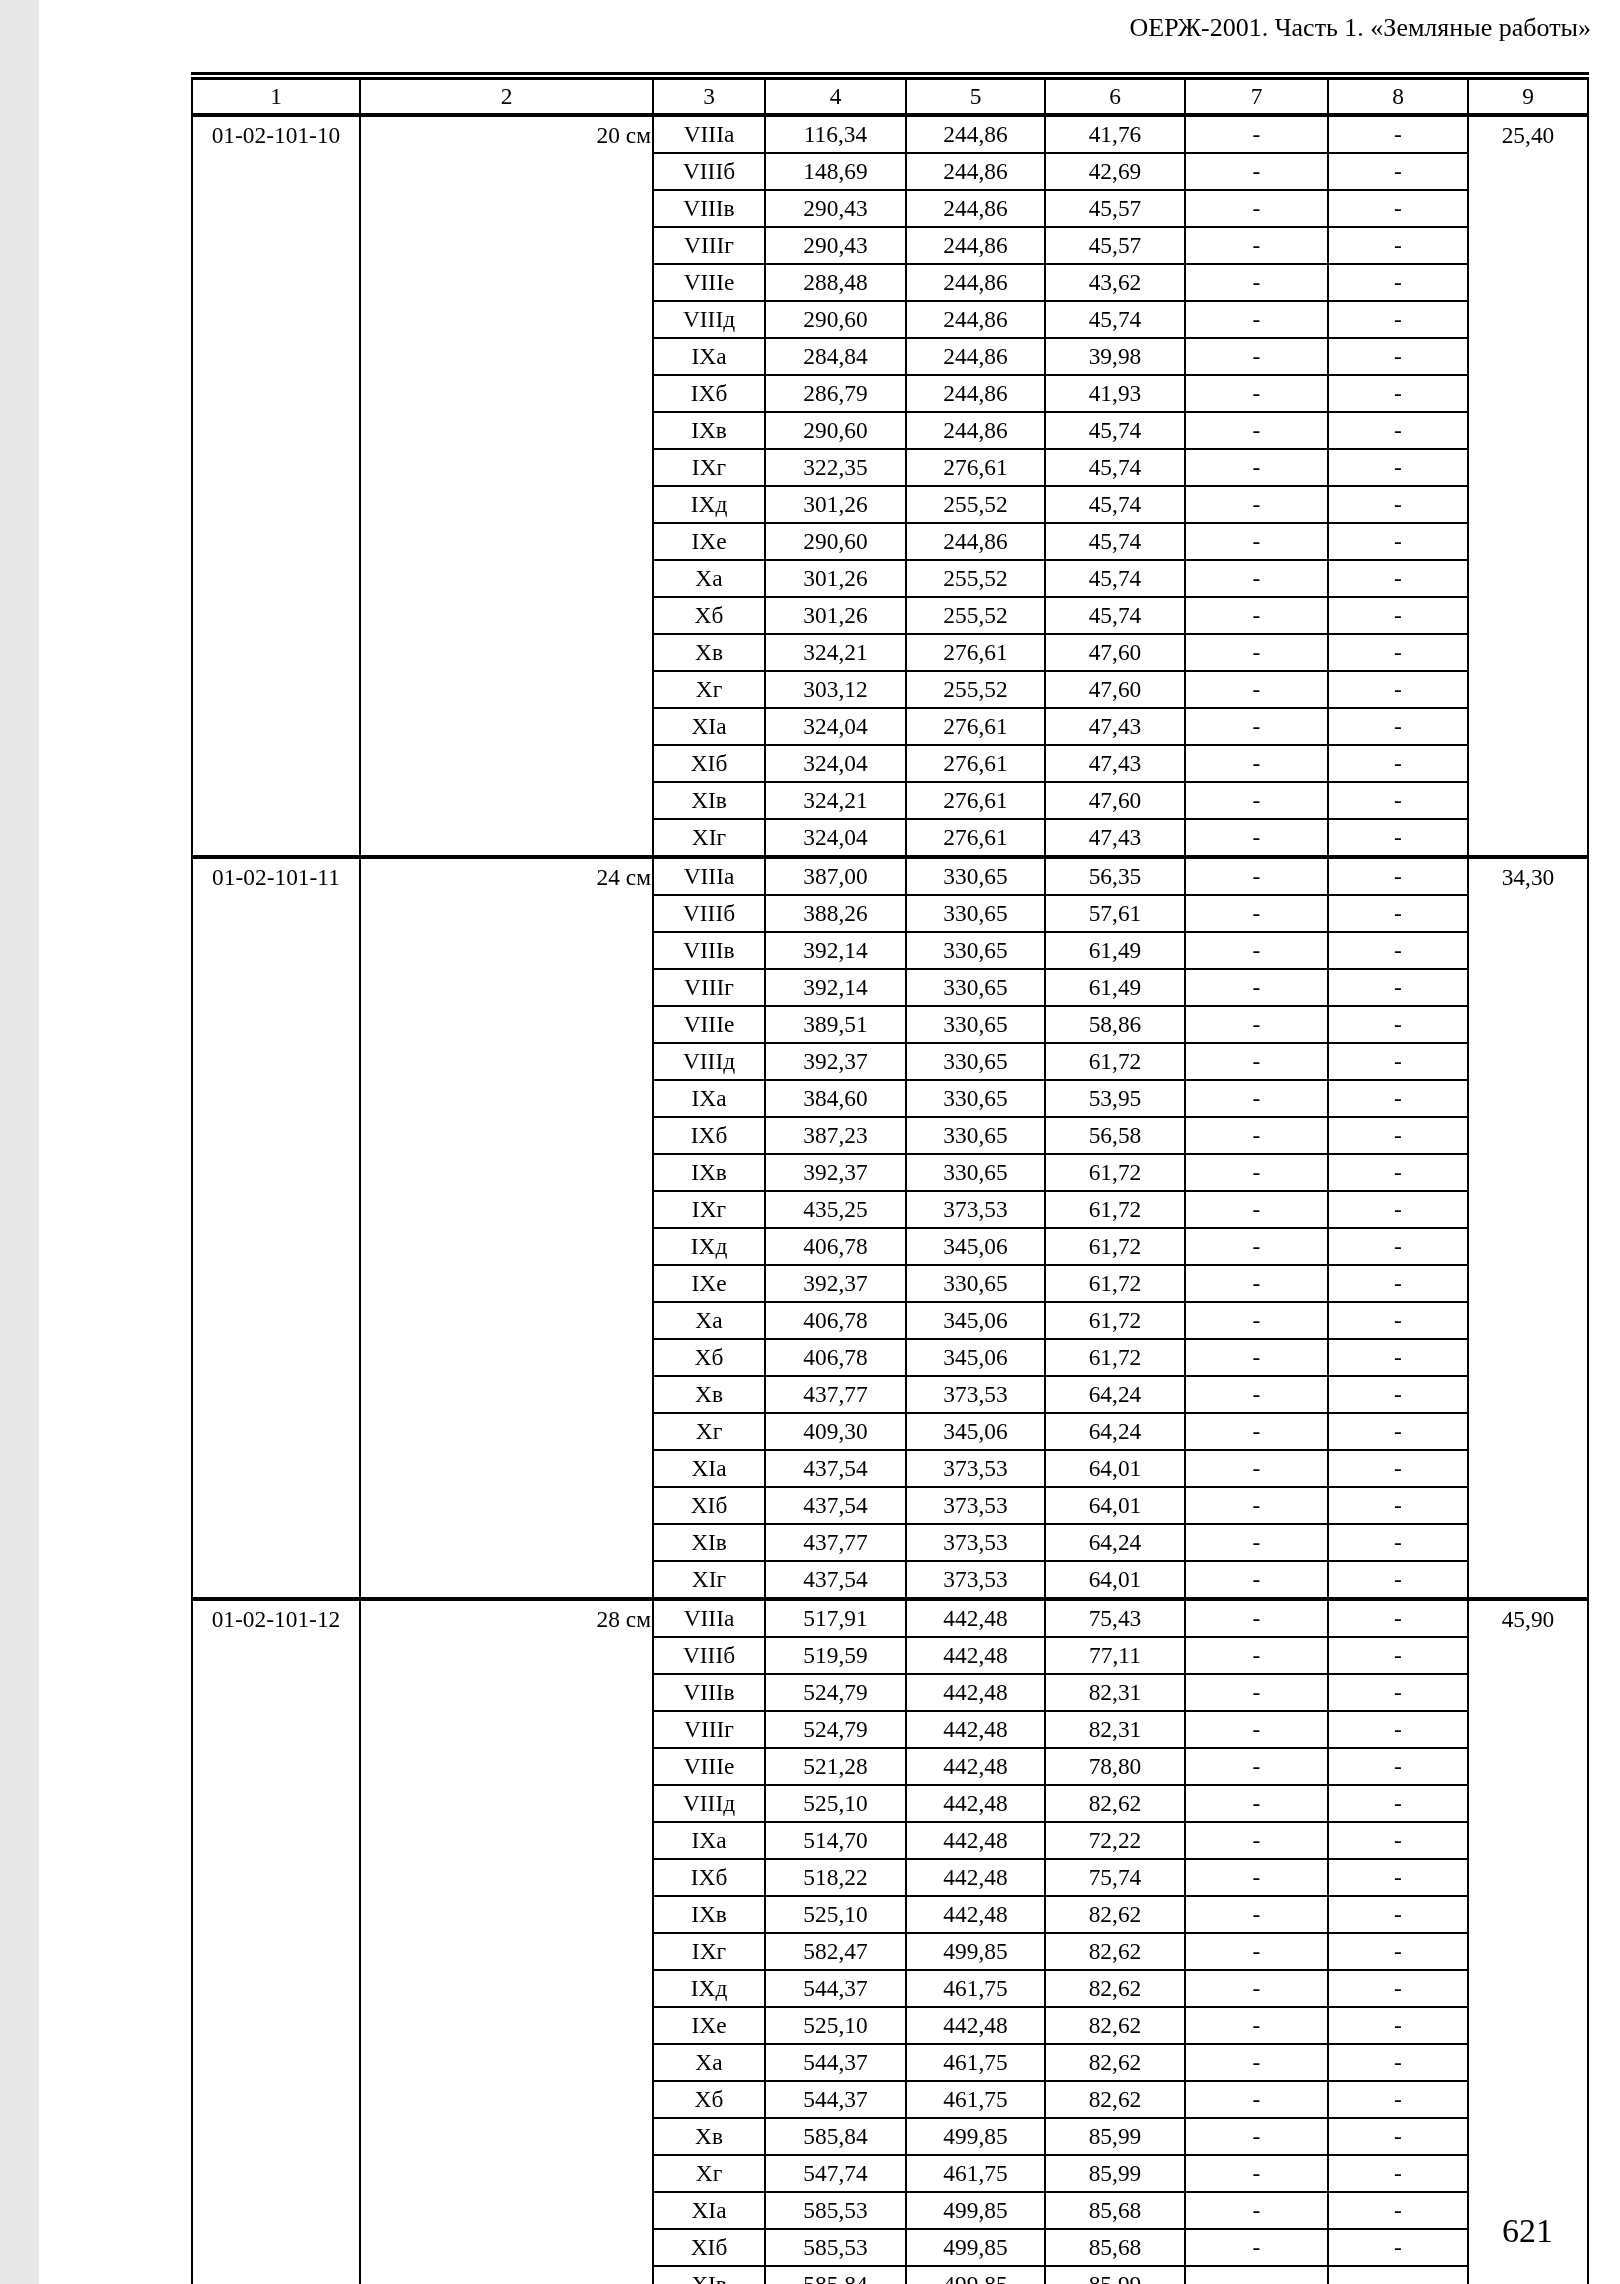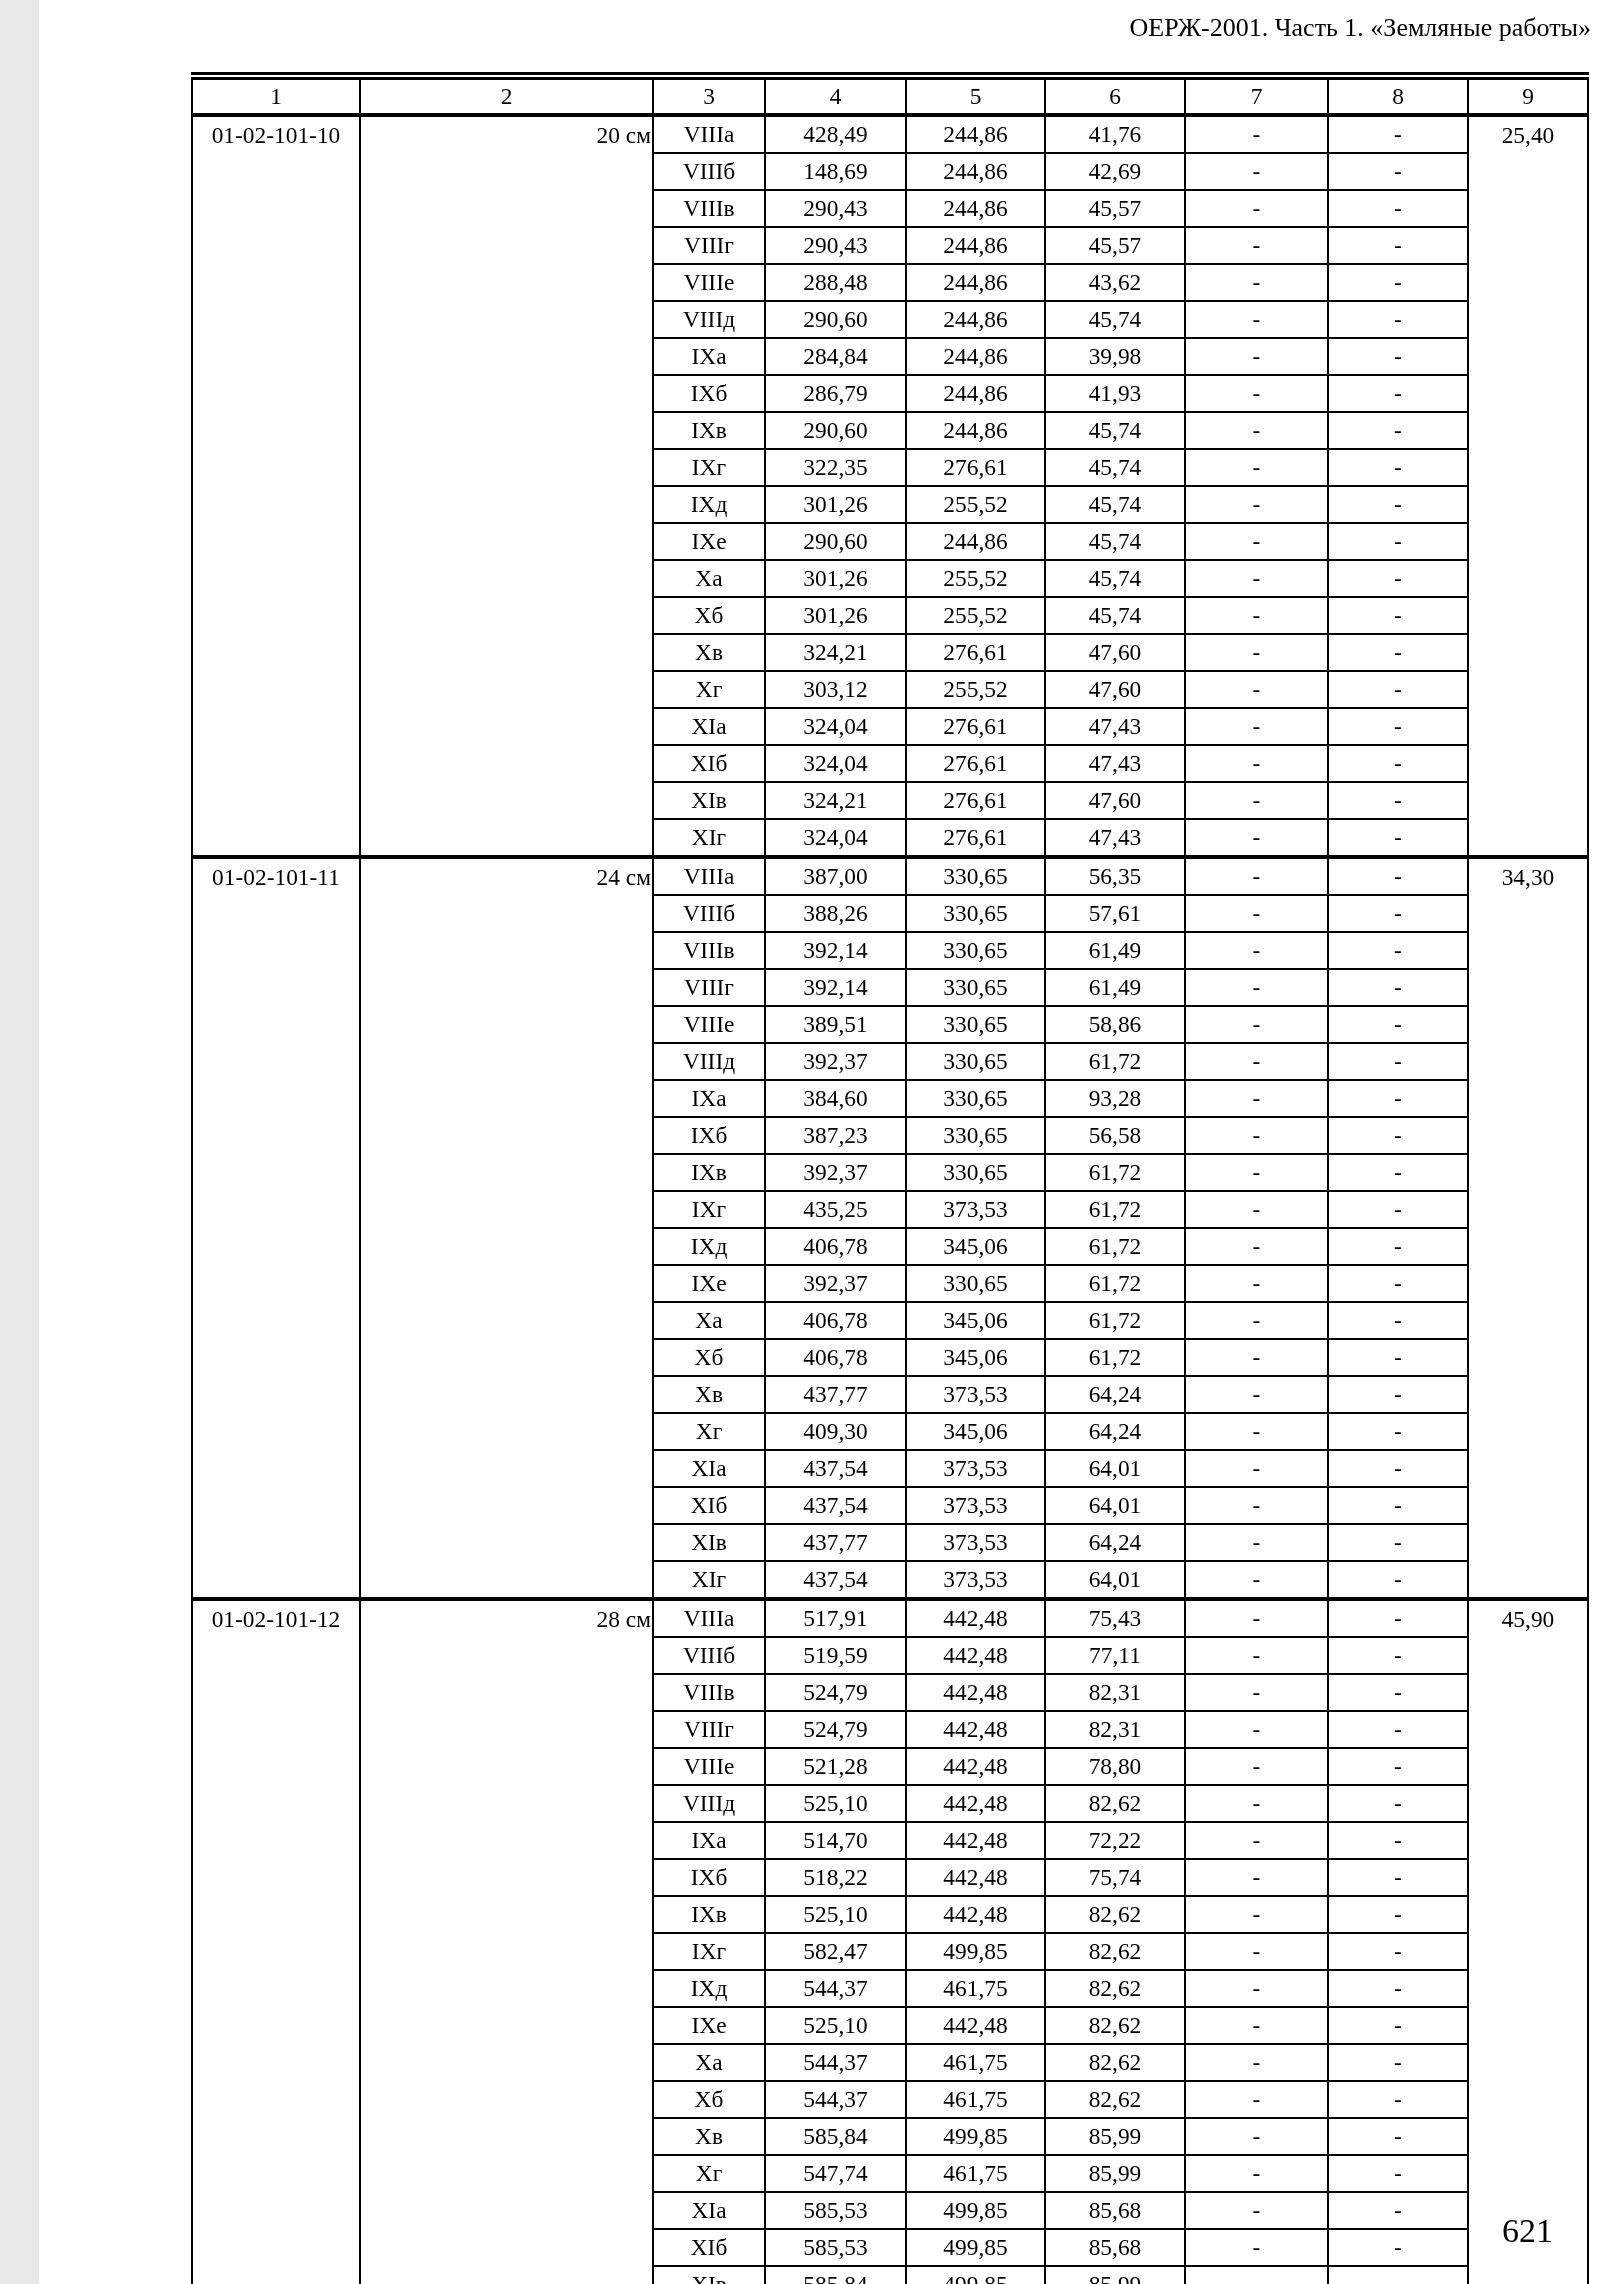--- a/index.html
+++ b/index.html
@@ -95,21 +95,21 @@
         <th>7</th>
         <th>8</th>
         <th>9</th>
       </tr>
     </thead>
     <tbody>
         <tr class="section-start">
           <td class="c1 top" rowspan="20">01-02-101-10</td>
           <td class="c2 top" rowspan="20">20 см</td>
           <td class="c3">VIIIа</td>
-          <td class="c4">428,49</td>
+          <td class="c4">116,34</td>
           <td class="c5">244,86</td>
           <td class="c6">41,76</td>
           <td class="c7">-</td>
           <td class="c8">-</td>
           <td class="c9 top" rowspan="20">25,40</td>
         </tr>
         <tr>
           <td class="c3">VIIIб</td>
           <td class="c4">148,69</td>
           <td class="c5">244,86</td>
@@ -309,21 +309,21 @@
           <td class="c4">392,37</td>
           <td class="c5">330,65</td>
           <td class="c6">61,72</td>
           <td class="c7">-</td>
           <td class="c8">-</td>
         </tr>
         <tr>
           <td class="c3">IXа</td>
           <td class="c4">384,60</td>
           <td class="c5">330,65</td>
-          <td class="c6">93,28</td>
+          <td class="c6">53,95</td>
           <td class="c7">-</td>
           <td class="c8">-</td>
         </tr>
         <tr>
           <td class="c3">IXб</td>
           <td class="c4">387,23</td>
           <td class="c5">330,65</td>
           <td class="c6">56,58</td>
           <td class="c7">-</td>
           <td class="c8">-</td>

